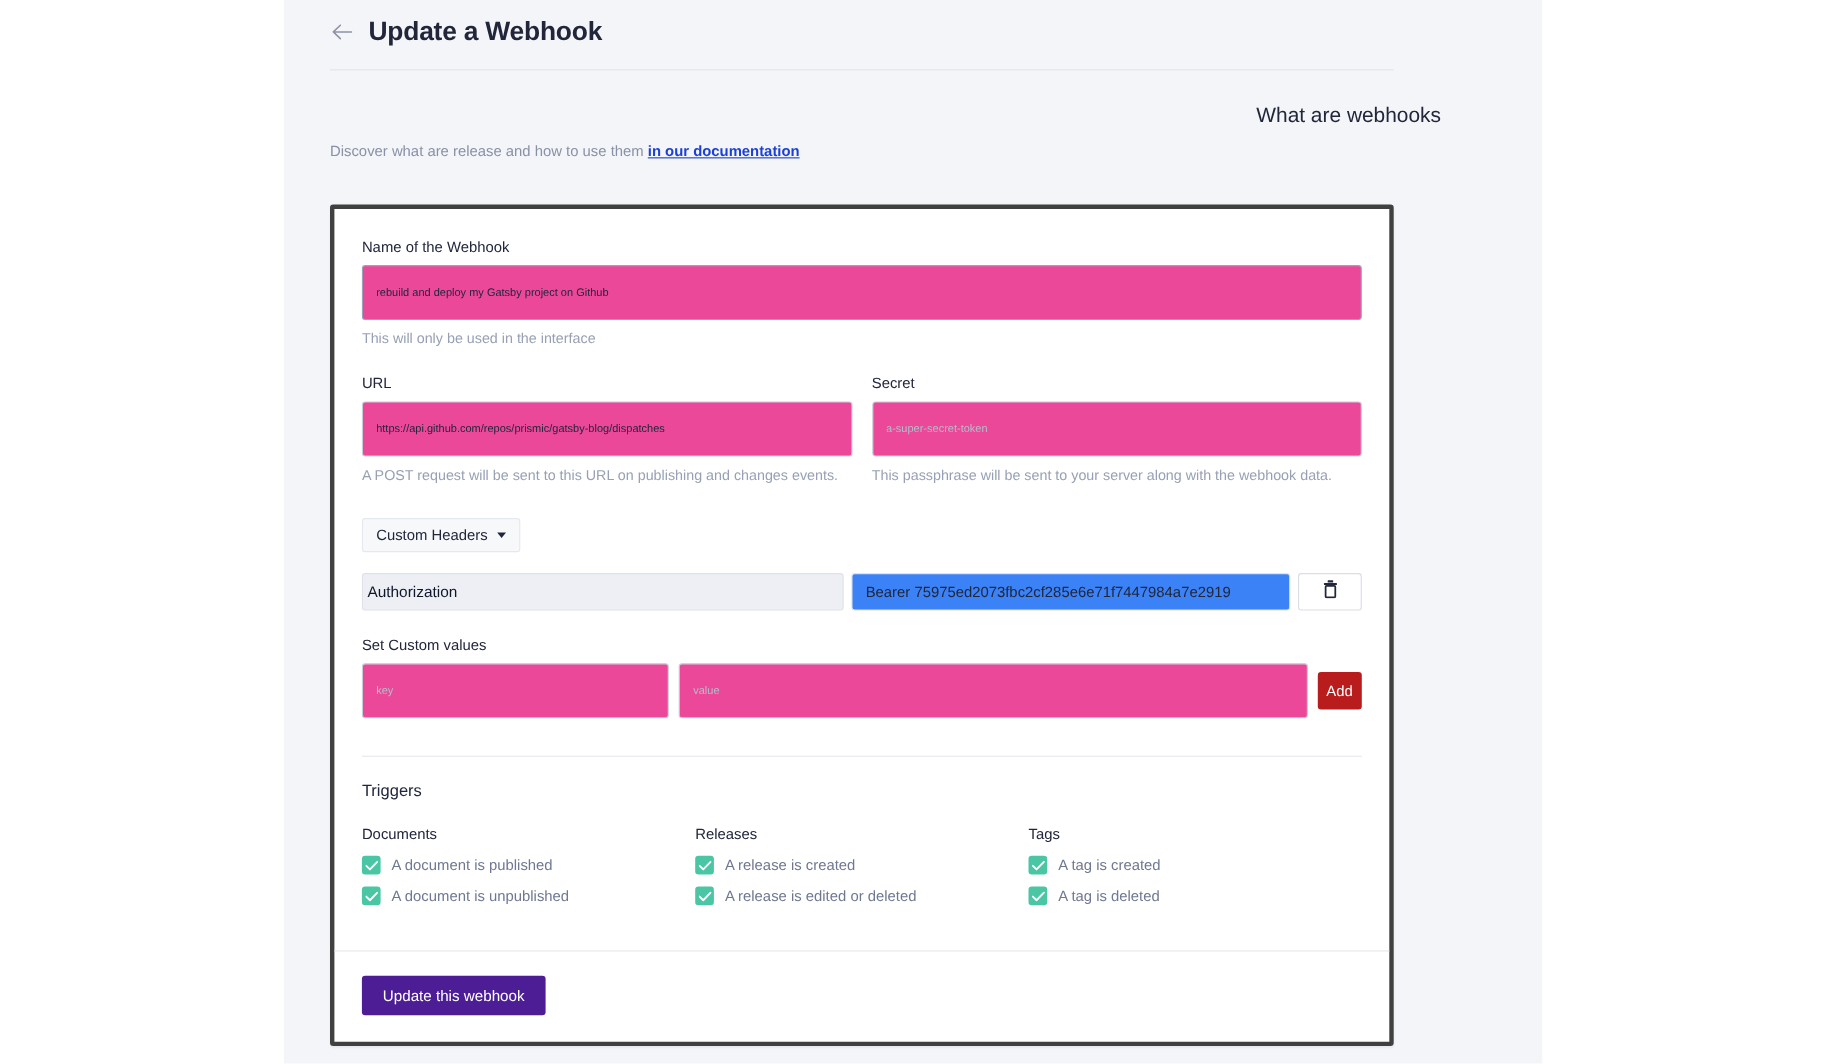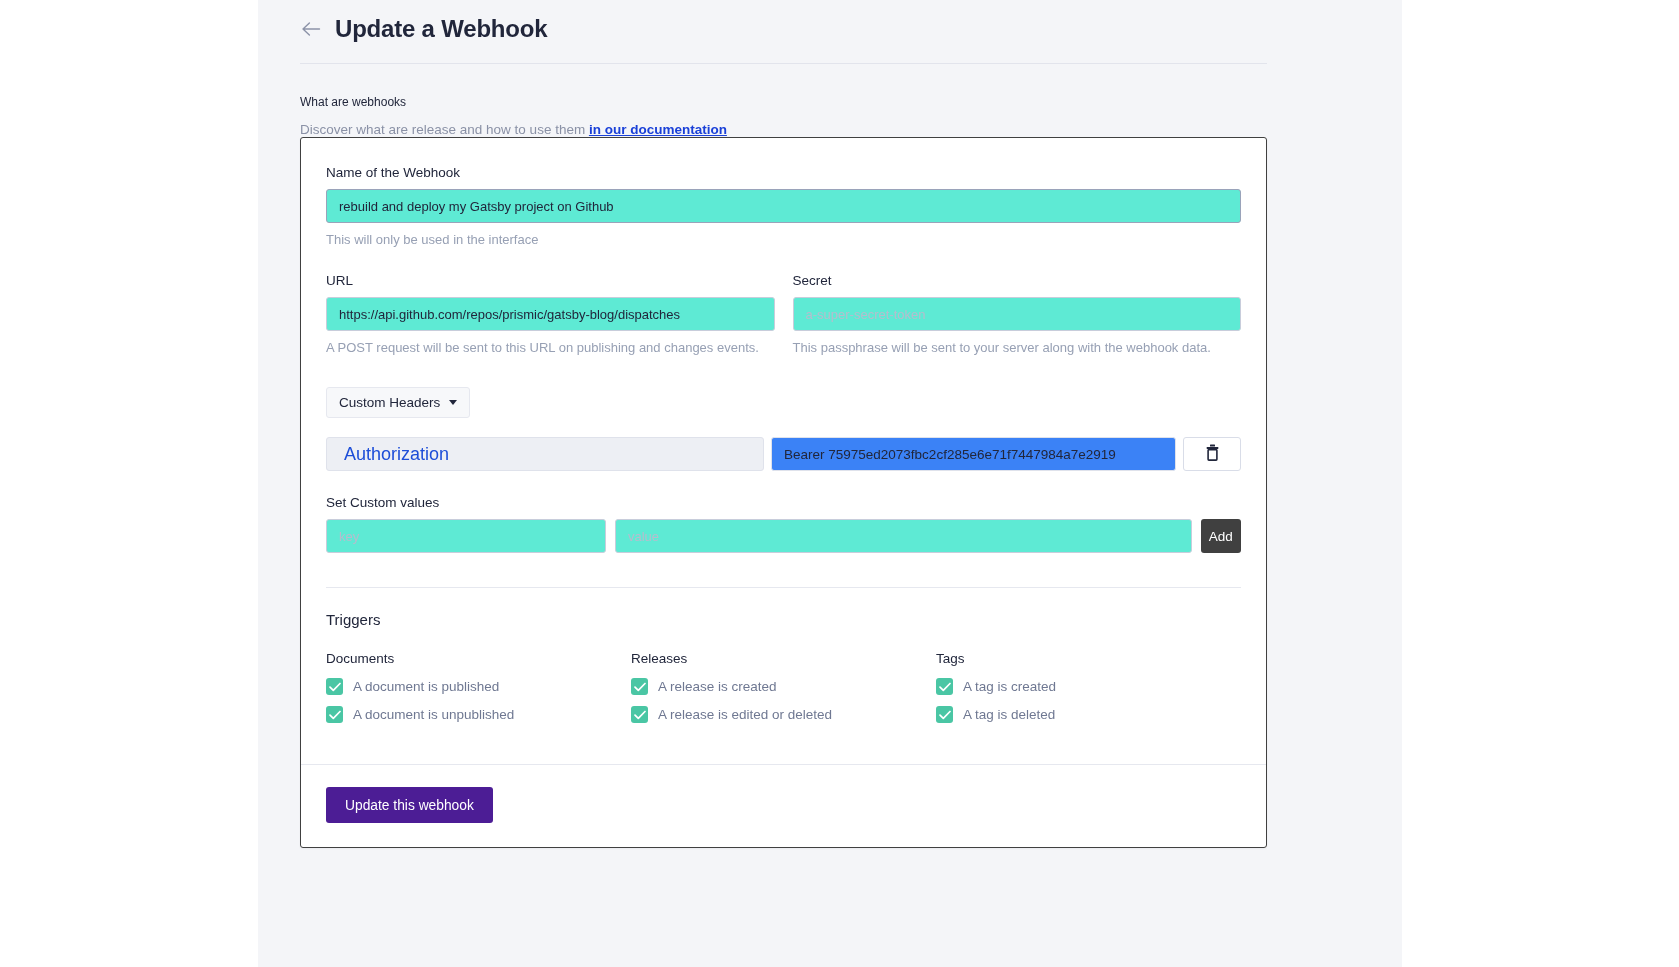--- a/index.html
+++ b/index.html
@@ -55,68 +55,70 @@
   .header-rule {
     height: 1px;
     background: #e2e4ec;
     margin-top: 7px;
     width: 967px;
   }
 
   
   .intro { padding-top: 31px; }
   .intro-title {
-    font-size: 12px;
+    font-size: 19px;
     color: #21263b;
     font-weight: normal;
     margin: 0 0 13px 0;
+    text-align: right;
   }
   .intro-sub {
     font-size: 13.5px;
     color: #8a91a6;
     margin: 0;
   }
   .intro-sub a {
     color: #1a40d8;
     text-decoration: underline;
     font-weight: bold;
   }
 
   
   .card {
+    margin-top: 41px;
     width: 967px;
     background: #ffffff;
-    border: 1px solid #404040;
+    border: 4px solid #404040;
     border-radius: 3px;
     box-shadow: 0 1px 2px rgba(33,38,59,0.05);
   }
   .card-body { padding: 27px 25px 0 25px; }
 
   .field-label {
     font-size: 13.5px;
     color: #21263b;
     margin-bottom: 9px;
     display: block;
   }
   .help-text {
     font-size: 13px;
     color: #97a0b4;
     margin-top: 9px;
   }
 
   .txt-input {
     width: 100%;
-    height: 34px;
+    height: 50px;
     border: 1px solid #c8cddb;
     border-radius: 3px;
     padding: 0 12px;
-    font-size: 13px;
+    font-size: 10px;
     color: #21263b;
     font-family: "Liberation Sans", sans-serif;
-    background: #5eead4;
+    background: #ec4899;
     outline: none;
   }
   .txt-input::placeholder { color: #b6bdcd; }
   .txt-input.focused { border-color: #9aa3ba; }
 
   .row-2 {
     display: flex;
     gap: 18px;
     margin-top: 26px;
   }
@@ -150,23 +152,23 @@
     margin-top: 19px;
     align-items: center;
   }
   .hdr-key {
     width: 438px;
     height: 34px;
     background: #edeff4;
     border: 1px solid #dfe2eb;
     border-radius: 3px;
     display: flex; align-items: center;
-    padding: 0 17px;
-    font-size: 18px;
-    color: #1d4ed8;
+    padding: 0 4px;
+    font-size: 14px;
+    color: #0f172a;
   }
   .hdr-val {
     flex: 1 1 auto;
     height: 34px;
     background: #3b82f6;
     border: 1px solid #dfe2eb;
     border-radius: 3px;
     display: flex; align-items: center;
     padding: 0 12px;
     font-size: 13.5px;
@@ -185,21 +187,21 @@
   .cv-row {
     display: flex;
     gap: 9px;
     margin-top: 9px;
     align-items: center;
   }
   .cv-key { width: 436px; }
   .cv-val { flex: 1 1 auto; }
   .add-btn {
     width: 58px; height: 34px;
-    background: #404040;
+    background: #b91c1c;
     border: none;
     border-radius: 3px;
     color: #ffffff;
     font-size: 13.5px;
     font-family: "Liberation Sans", sans-serif;
     cursor: pointer;
   }
 
   .divider {
     height: 1px;

